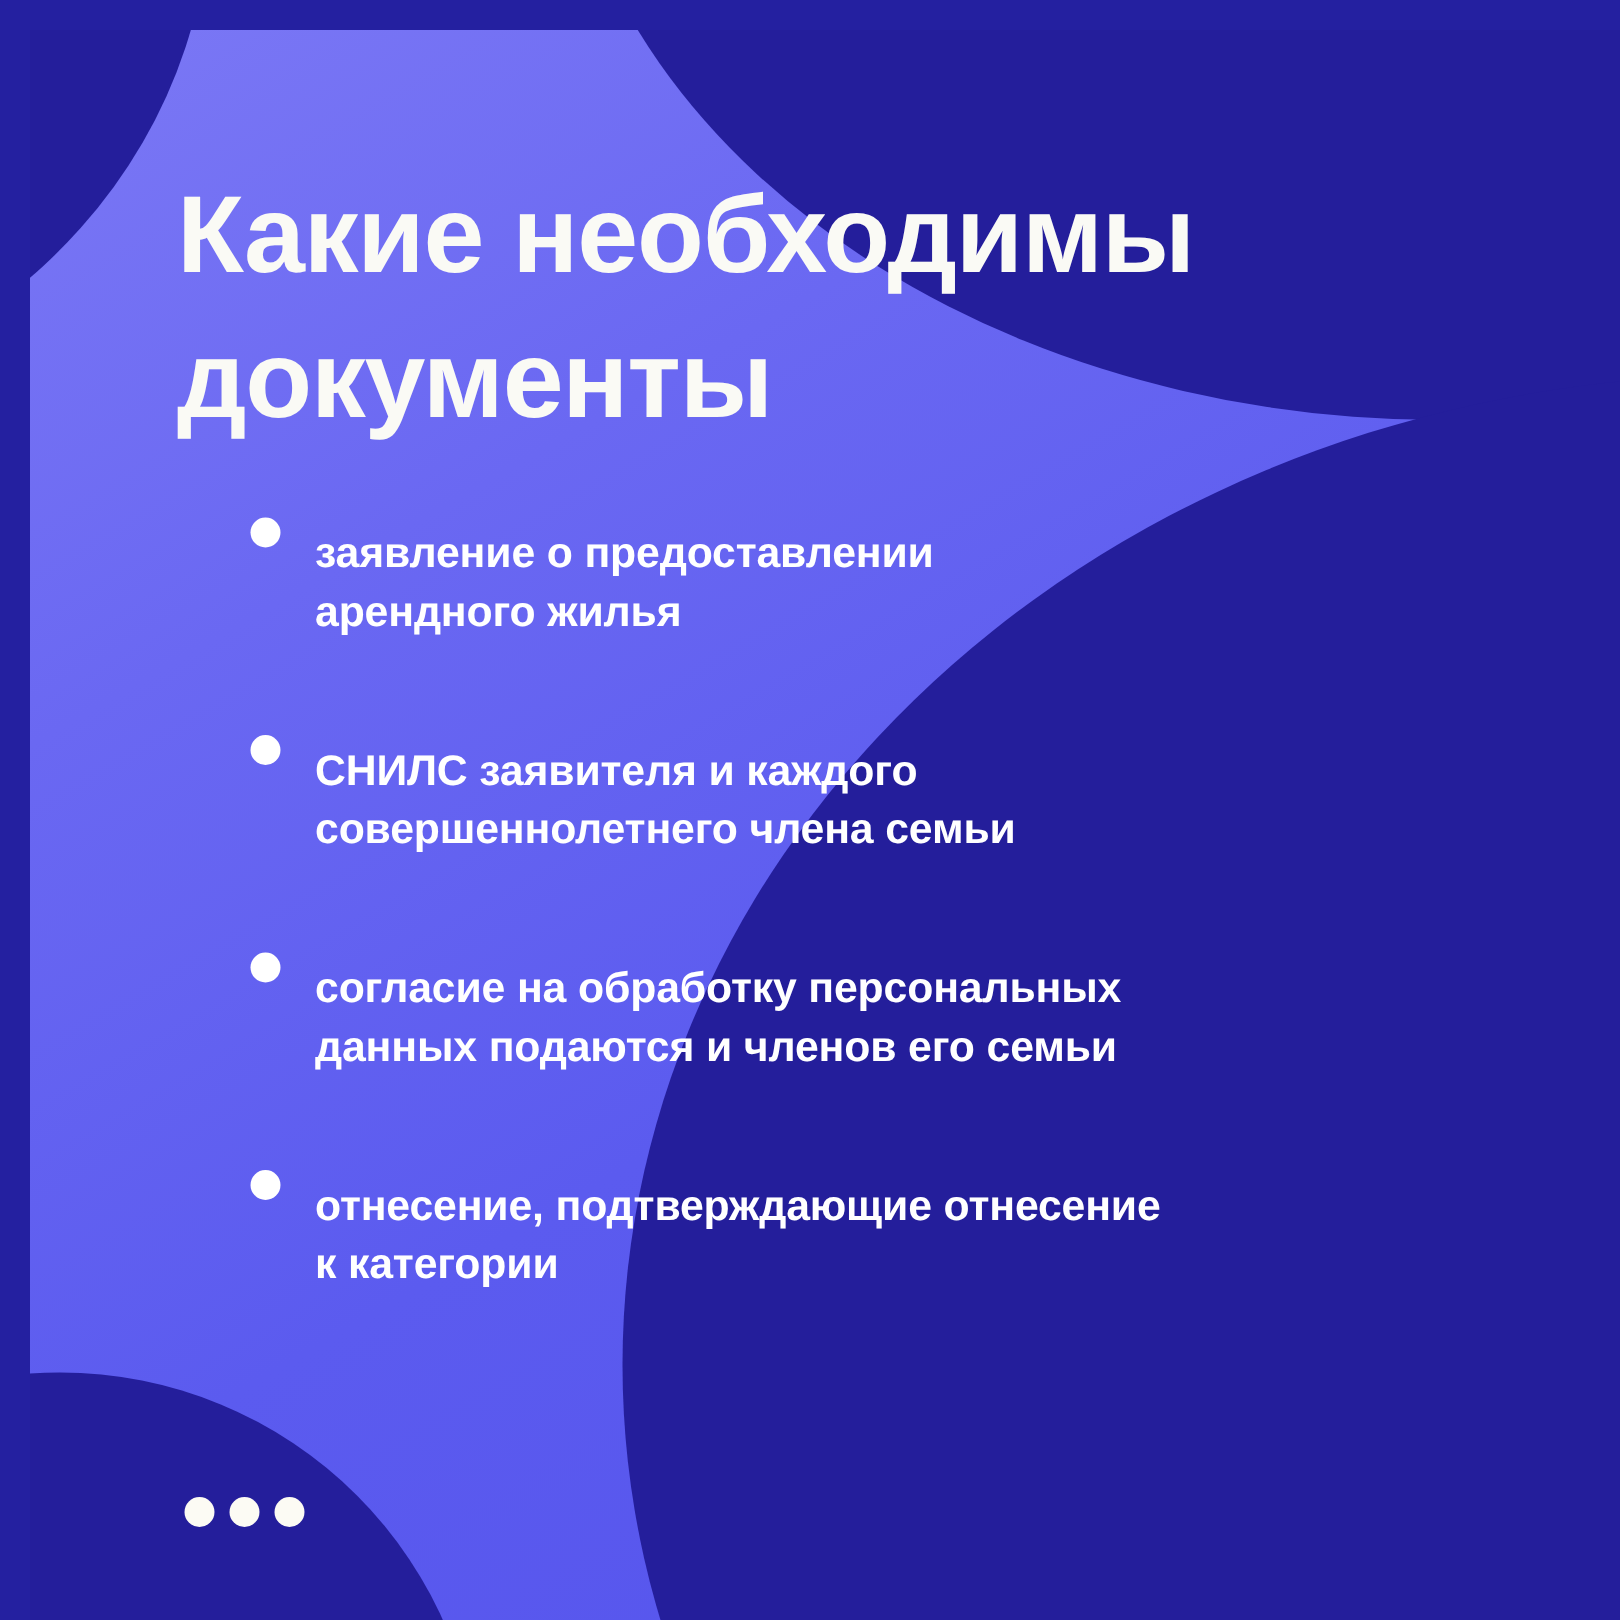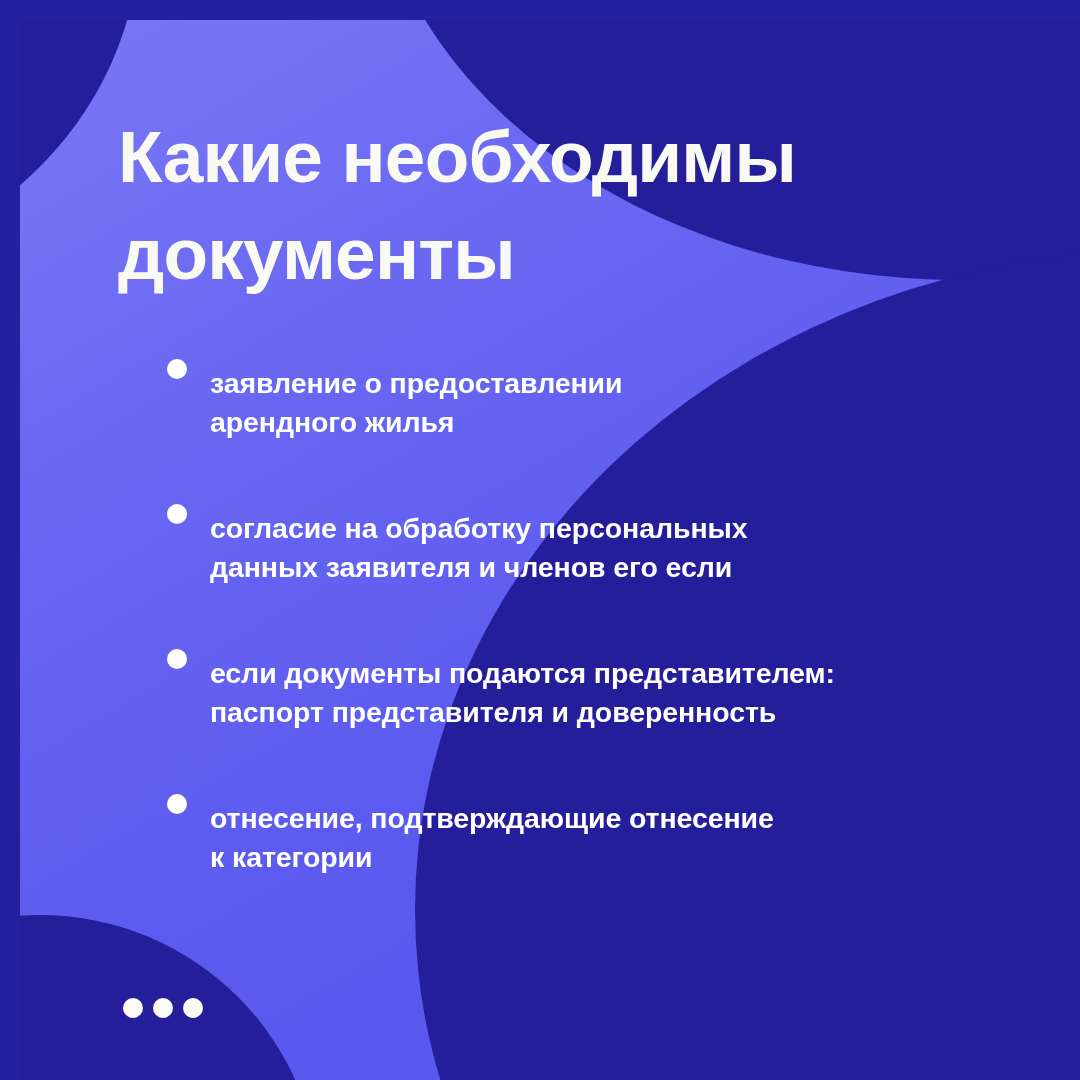--- a/index.html
+++ b/index.html
@@ -58,21 +58,21 @@
     width:880px;
     color:#FAFAF5;
     font-size:73px;
     font-weight:bold;
     line-height:1.33;
     letter-spacing:-0.8px;
   }
 
   #bullet-list {
     position:absolute;
-    left:134px; top:314px;
+    left:134px; top:300px;
     width:820px;
     list-style:none;
   }
 
   .bullet-item {
     position:relative;
     padding-left:36px;
     margin-bottom:27px;
     color:#FFFFFF;
     font-size:28.5px;
@@ -120,33 +120,33 @@
 
     <ul id="bullet-list">
 
       <li class="bullet-item">
         <span class="bullet-dot"></span>
         <span class="bullet-text">заявление о предоставлении
 арендного жилья</span>
       </li>
 
 
+      <li class="bullet-item">
+        <span class="bullet-dot"></span>
+        <span class="bullet-text">СНИЛС заявителя и каждого
+совершеннолетнего члена семьи</span>
+      </li>
 
 
       <li class="bullet-item">
         <span class="bullet-dot"></span>
         <span class="bullet-text">согласие на обработку персональных
-данных заявителя и членов его если</span>
+данных подаются и членов его семьи</span>
       </li>
 
-      <li class="bullet-item">
-        <span class="bullet-dot"></span>
-        <span class="bullet-text">если документы подаются представителем:
-паспорт представителя и доверенность</span>
-      </li>
 
       <li class="bullet-item">
         <span class="bullet-dot"></span>
         <span class="bullet-text">отнесение, подтверждающие отнесение
 к категории</span>
       </li>
 
     </ul>
 
     <div id="dots-indicator">

